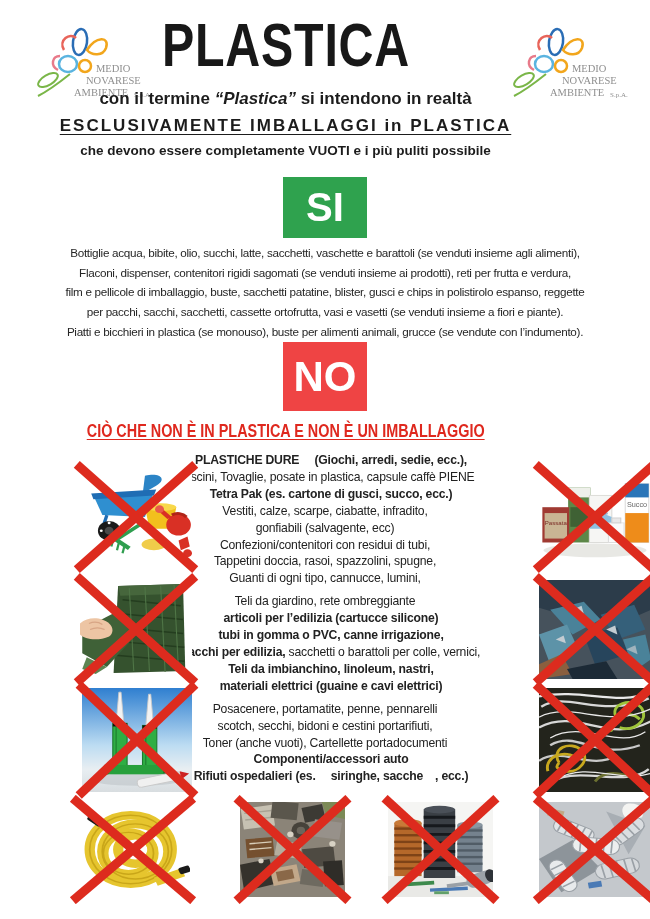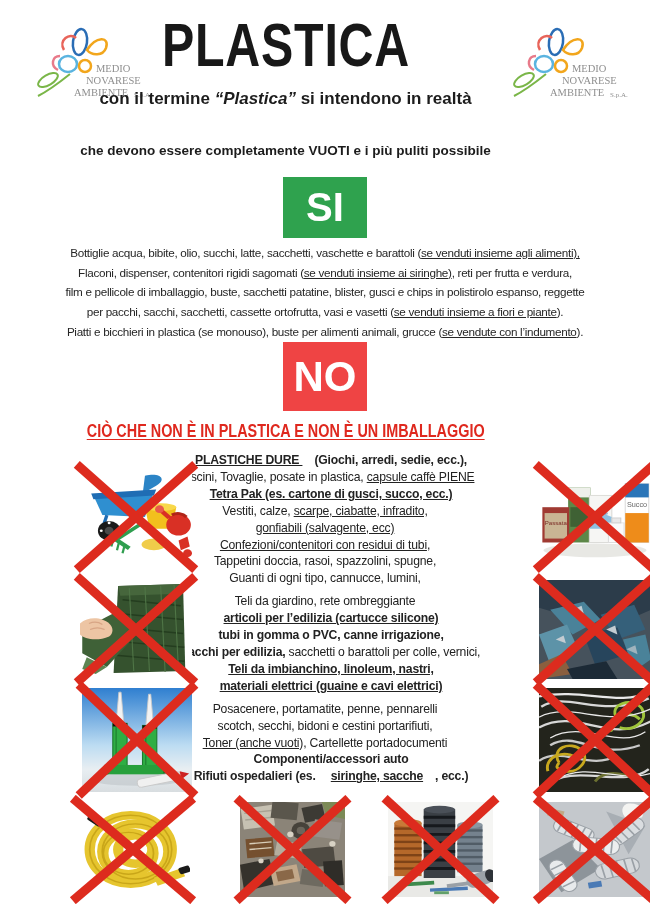--- a/index.html
+++ b/index.html
@@ -34,21 +34,21 @@
   #no-heading{top:419px;font-size:18px;font-weight:bold;line-height:24px;color:#df281e;}
   #no-heading .squish{display:inline-block;transform:scaleX(0.8);transform-origin:center;
                       text-decoration:underline;text-underline-offset:2px;}
 
   
   #center-text{top:452px;left:152px;width:346px;text-align:center;font-size:12.2px;
                letter-spacing:-0.2px;color:#222;}
   #center-text .group{margin-bottom:6px;}
   #center-text .tline{white-space:nowrap;line-height:16.9px;}
   .b{font-weight:bold;padding-left:12px;}
-  .u{text-decoration:underline;}
+  .u{}
 
   
   .imgbox{position:absolute;}
   .photo{position:absolute;left:0;top:0;width:100%;height:100%;}
   .cross{position:absolute;left:-7px;top:-7px;width:calc(100% + 14px);height:calc(100% + 14px);}
   #img-l1{left:40px;top:452px;width:112px;height:98px;}
   #img-l2{left:40px;top:564px;width:112px;height:99px;}
   #img-l3{left:42px;top:672px;width:110px;height:104px;}
   #img-l4{left:36px;top:786px;width:114px;height:95px;}
   #img-r1{left:499px;top:452px;width:112px;height:98px;}
@@ -89,26 +89,27 @@
     <ellipse cx="18" cy="56" rx="11" ry="5" fill="none" stroke="#7ab648" stroke-width="2" transform="rotate(-30 18 56)"></ellipse>
     <path d="M8 72 C20 66 30 58 40 50" fill="none" stroke="#7ab648" stroke-width="2"></path>
     <text x="66" y="48" font-size="10.5">MEDIO</text>
     <text x="56" y="60" font-size="10.5">NOVARESE</text>
     <text x="44" y="72" font-size="10.5">AMBIENTE</text>
     <text x="104" y="73" font-size="7">S.p.A.</text>
   </svg>
 
   <div class="abs center" id="title"><span class="squish">PLASTICA</span></div>
   <div class="abs center" id="subtitle"><span>con il termine </span><span class="it">“Plastica”</span><span> si intendono in realtà</span></div>
+  <div class="abs center" id="heading2">ESCLUSIVAMENTE IMBALLAGGI in PLASTICA</div>
   <div class="abs center" id="heading3">che devono essere completamente VUOTI e i più puliti possibile</div>
 
   <div class="abs badge" id="si-box" style="background: rgb(47, 162, 78);">SI</div>
   <div class="abs" id="si-par">
       <div class="tline"><span>Bottiglie acqua, bibite, olio, succhi, latte, sacchetti, vaschette e barattoli (</span><span class="u">se venduti insieme agli alimenti),</span></div>
-      <div class="tline"><span>Flaconi, dispenser, contenitori rigidi sagomati (</span><span class="u">se venduti insieme ai siringhe)</span><span>, reti per frutta e verdura,</span></div>
+      <div class="tline"><span>Flaconi, dispenser, contenitori rigidi sagomati (</span><span class="u">se venduti insieme ai prodotti)</span><span>, reti per frutta e verdura,</span></div>
       <div class="tline"><span>film e pellicole di imballaggio, buste, sacchetti patatine, blister, gusci e chips in polistirolo espanso, reggette</span></div>
       <div class="tline"><span>per pacchi, sacchi, sacchetti, cassette ortofrutta, vasi e vasetti (</span><span class="u">se venduti insieme a fiori e piante</span><span>).</span></div>
       <div class="tline"><span>Piatti e bicchieri in plastica (se monouso), buste per alimenti animali, grucce (</span><span class="u">se vendute con l’indumento</span><span>).</span></div>
     </div>
 
   <div class="abs badge" id="no-box" style="background: #ef4444;">NO</div>
   <div class="abs center" id="no-heading" style="color: rgb(223, 40, 30);"><span class="squish">CIÒ CHE NON È IN PLASTICA E NON È UN IMBALLAGGIO</span></div>
 
   <div class="abs" id="center-text">
     <div class="group">

